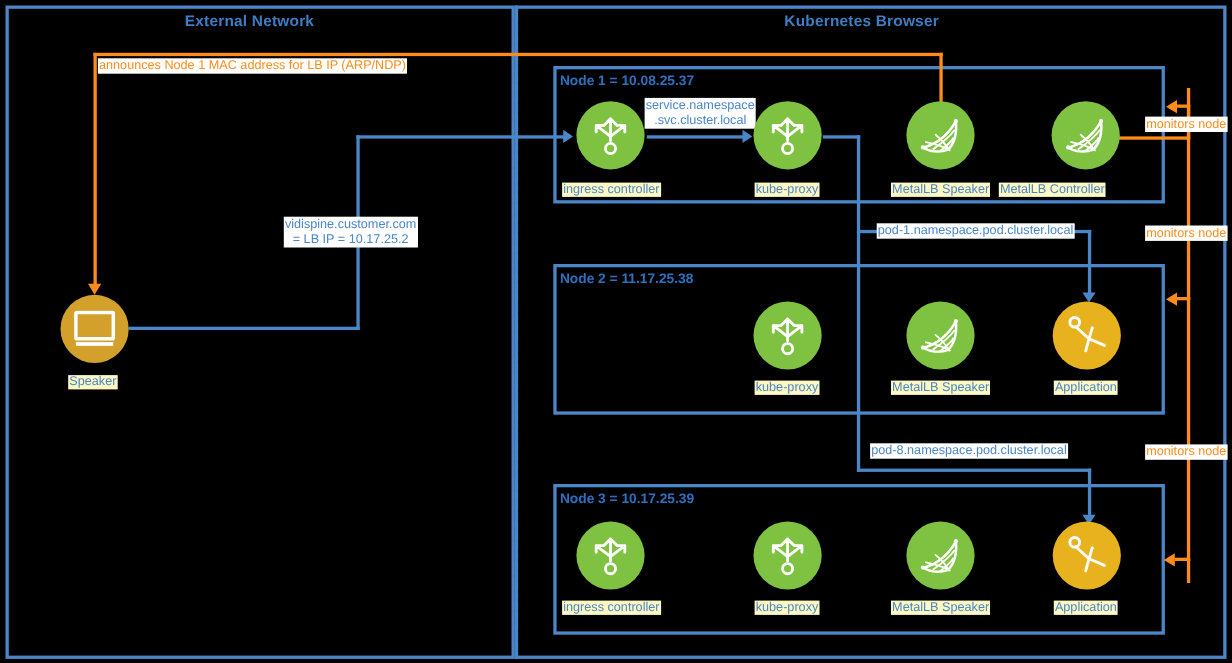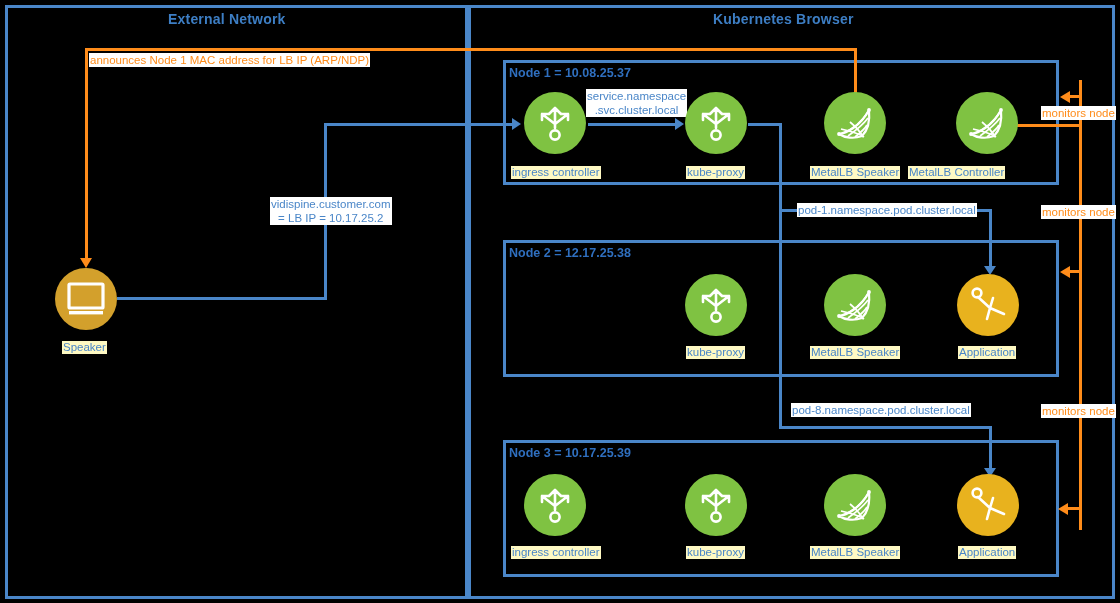--- a/index.html
+++ b/index.html
@@ -53,21 +53,21 @@
 
   <div class="zone" style="left:468px;top:5px;width:647px;height:594px;"></div>
   <div class="zone-title" style="left:713px;top:11px;">Kubernetes Browser</div>
 
   <div class="divider" style="left:468px;top:5px;height:594px;"></div>
 
   <div class="node-box" style="left:503px;top:60px;width:556px;height:125px;"></div>
   <div class="node-title" style="left:509px;top:66px;">Node 1 = 10.08.25.37</div>
 
   <div class="node-box" style="left:503px;top:240px;width:556px;height:137px;"></div>
-  <div class="node-title" style="left:509px;top:246px;">Node 2 = 12.17.25.38</div>
+  <div class="node-title" style="left:509px;top:246px;">Node 2 = 11.17.25.38</div>
 
   <div class="node-box" style="left:503px;top:440px;width:556px;height:137px;"></div>
   <div class="node-title" style="left:509px;top:446px;">Node 3 = 10.17.25.39</div>
 
   <div class="oh" style="left:1016px;top:124px;width:66px;"></div>
 
   <div class="ov" style="left:1079px;top:80px;height:450px;"></div>
 
   <div class="oh" style="left:1070px;top:95px;width:12px;"></div>
   <div class="ov" style="left:1079px;top:95px;height:30px;"></div>
@@ -86,21 +86,21 @@
   <div class="ov" style="left:854px;top:48px;height:58px;"></div>
   <div class="oh" style="left:85px;top:48px;width:772px;"></div>
   <div class="ov" style="left:85px;top:48px;height:215px;"></div>
   <div class="arr arr-d-o" style="left:80px;top:258px;"></div>
   <div class="elabel orange" style="left:89px;top:53px;text-align:center;">announces Node 1 MAC address for LB IP (ARP/NDP)</div>
 
   <div class="lh" style="left:117px;top:297px;width:210px;"></div>
   <div class="lv" style="left:324px;top:123px;height:177px;"></div>
   <div class="lh" style="left:324px;top:123px;width:191px;"></div>
   <div class="arr arr-r" style="left:512px;top:118px;"></div>
-  <div class="elabel" style="left:258px;top:197px;margin-left:12px;">
+  <div class="elabel" style="left:258px;top:197px;">
     <span>vidispine.customer.com</span><br>
     <span>= LB IP = 10.17.25.2</span>
   </div>
 
   <div class="lh" style="left:588px;top:123px;width:90px;"></div>
   <div class="arr arr-r" style="left:675px;top:118px;"></div>
   <div class="elabel" style="left:586px;top:89px;">
     <span>service.namespace</span><br>
     <span>.svc.cluster.local</span>
   </div>

